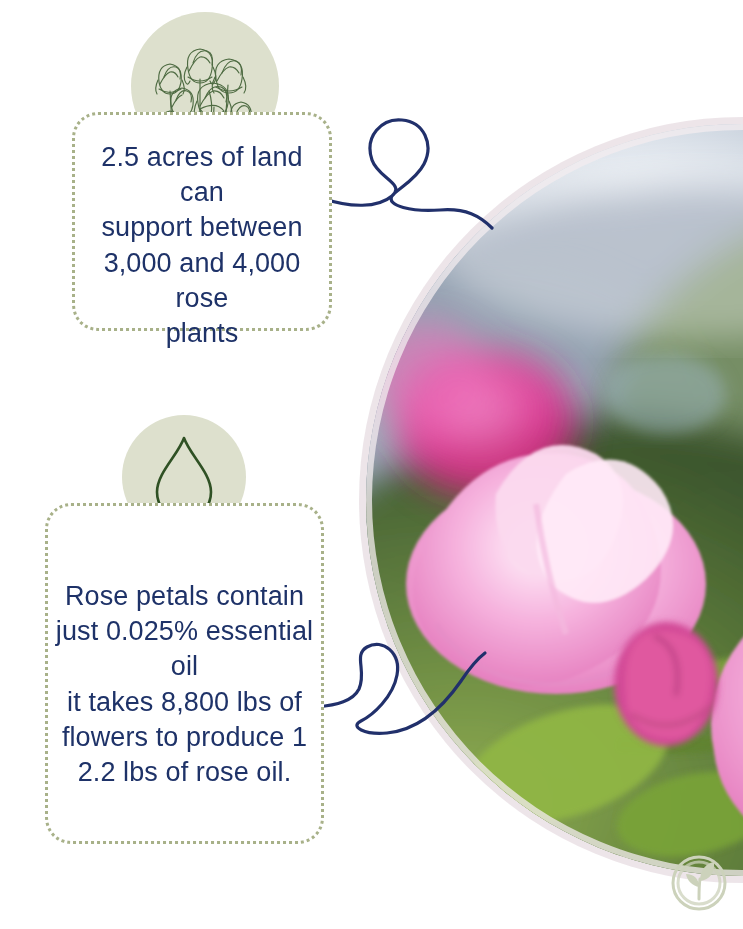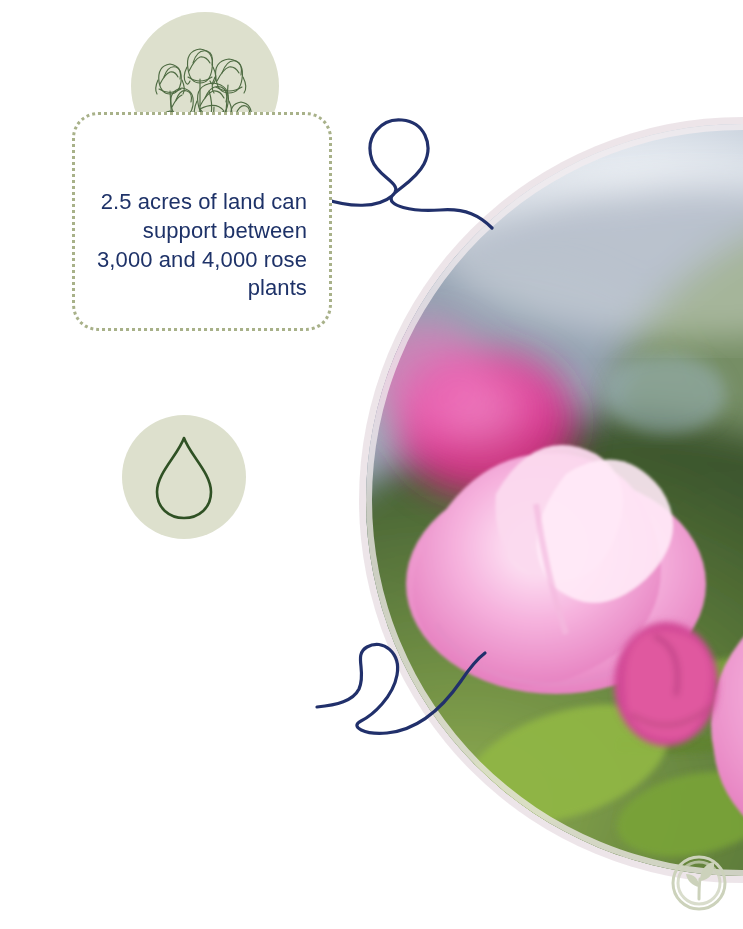--- a/index.html
+++ b/index.html
@@ -66,22 +66,22 @@
     background: #ffffff;
     display: flex;
     align-items: center;
     justify-content: center;
   }
   #fact-box-1 { left: 72px;  top: 112px; width: 260px; height: 219px; }
   #fact-box-2 { left: 45px;  top: 503px; width: 279px; height: 341px; }
 
   .fact-text {
     color: #1e3268;
-    text-align: right;
-    font-size: 22px;
+    text-align: center;
+    font-size: 27px;
     line-height: 1.30;
     letter-spacing: 0.1px;
     white-space: pre-line;
     padding: 0 4px;
   }
   #fact-box-1 .fact-text { margin-top: 48px; }
   #fact-box-2 .fact-text { margin-top: 22px; }
 
   
   .icon-circle {
@@ -379,20 +379,28 @@
     </svg>
   </div>
 
   <div class="fact-box" id="fact-box-1">
     <div class="fact-text">2.5 acres of land can
 support between
 3,000 and 4,000 rose
 plants</div>
   </div>
 
+  <div class="fact-box" id="fact-box-2">
+    <div class="fact-text">Rose petals contain
+just 0.025% essential
+oil
+it takes 8,800 lbs of
+flowers to produce 1
+2.2 lbs of rose oil.</div>
+  </div>
 
   <div id="brand-logo">
     <svg viewBox="0 0 60 60">
       <circle class="ring" cx="30" cy="30" r="26"></circle>
       <circle class="ring" cx="30" cy="30" r="21" stroke-width="1.6" opacity="0.75"></circle>
       <path class="stem" d="M30 46 C 30 38, 30 32, 31 26"></path>
       <path class="leaf" d="M31 28 C 31 16, 38 10, 45 9 C 46 19, 41 27, 31 28 Z"></path>
       <path class="leaf" d="M30 34 C 24 33, 18 28, 17 21 C 25 21, 30 26, 30 34 Z"></path>
     </svg>
   </div>

